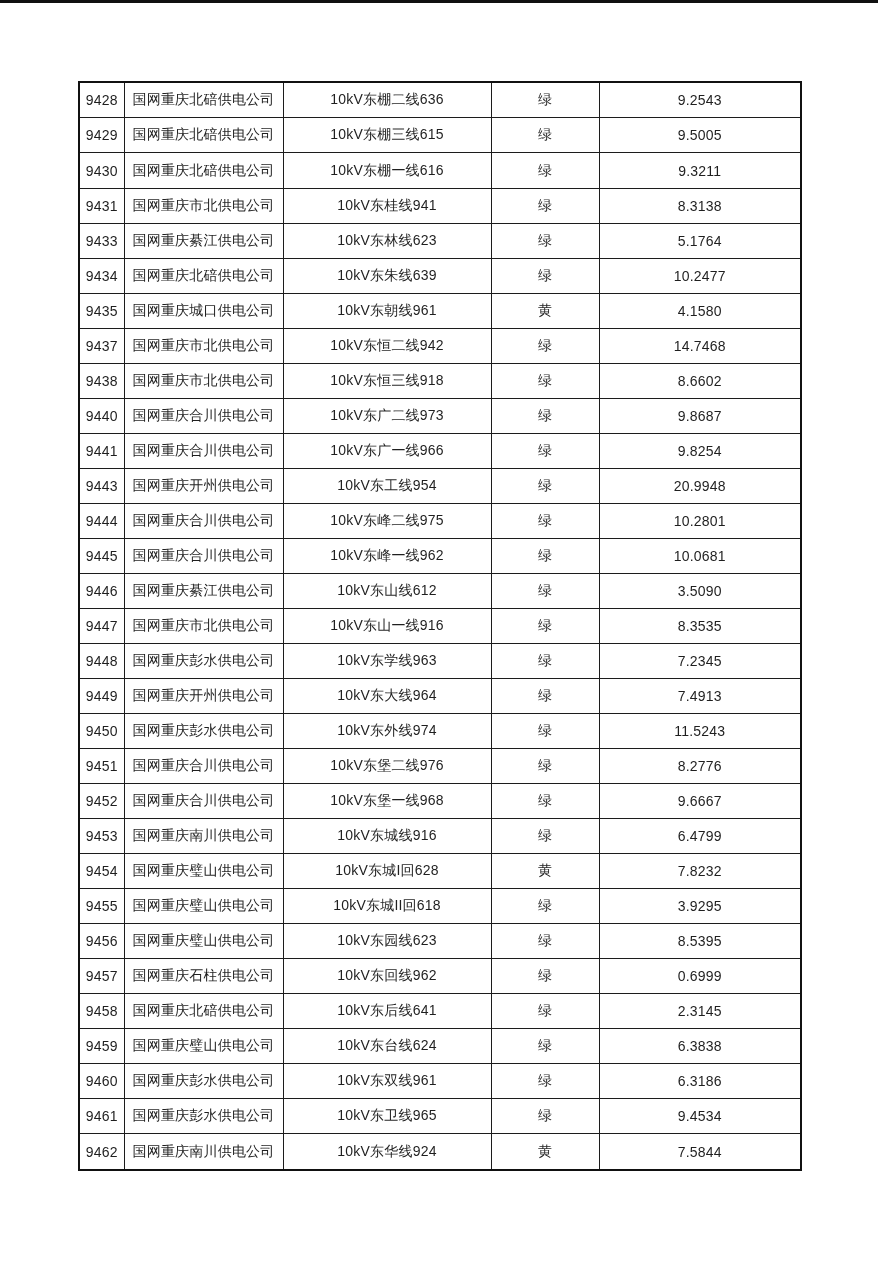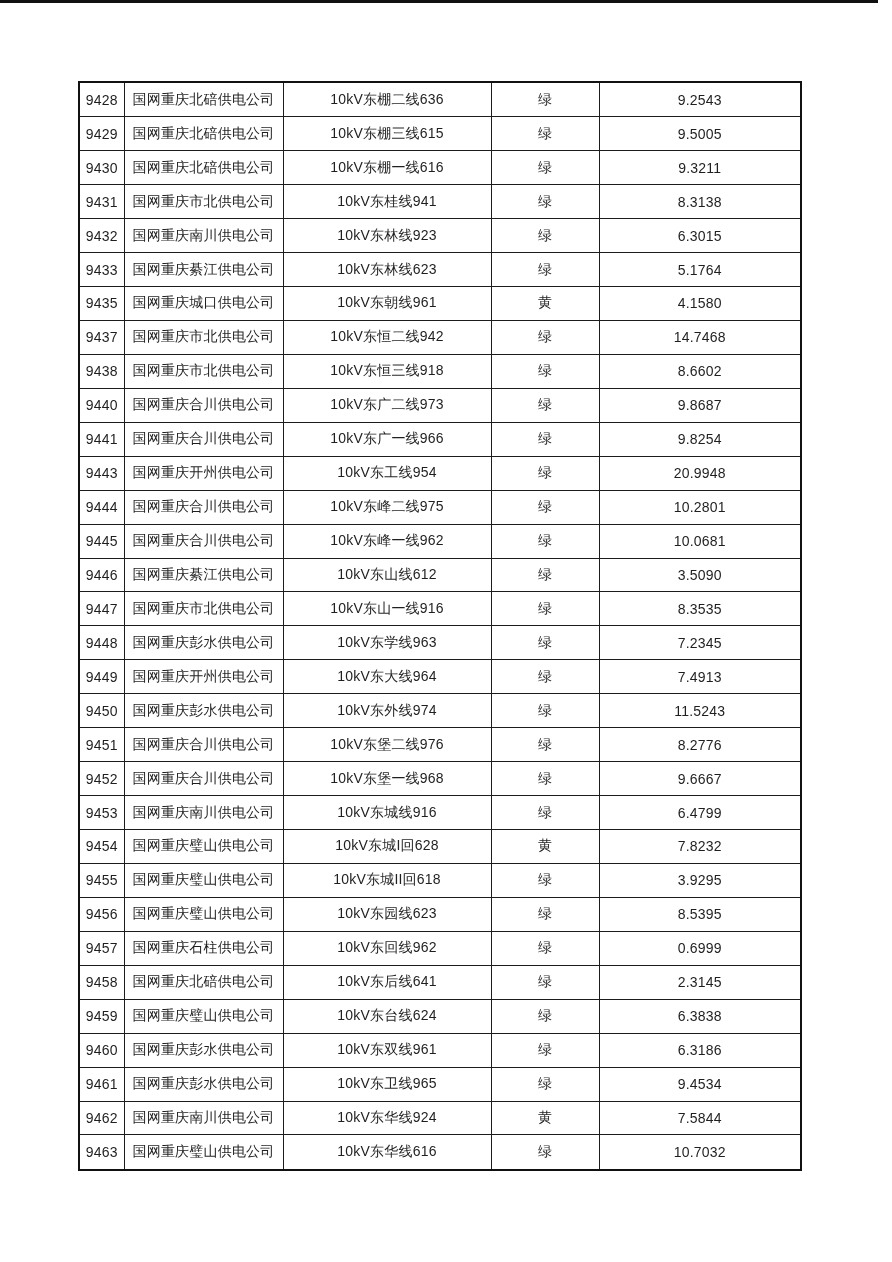--- a/index.html
+++ b/index.html
@@ -86,32 +86,32 @@
           <td>9.3211</td>
         </tr>
         <tr>
           <td>9431</td>
           <td>国网重庆市北供电公司</td>
           <td>10kV东桂线941</td>
           <td>绿</td>
           <td>8.3138</td>
         </tr>
         <tr>
-          <td>9432</td>
-          <td>国网重庆南川供电公司</td>
-          <td>10kV东林线923</td>
-          <td>绿</td>
-          <td>6.3015</td>
-        </tr>
-        <tr>
           <td>9433</td>
           <td>国网重庆綦江供电公司</td>
           <td>10kV东林线623</td>
           <td>绿</td>
           <td>5.1764</td>
+        </tr>
+        <tr>
+          <td>9434</td>
+          <td>国网重庆北碚供电公司</td>
+          <td>10kV东朱线639</td>
+          <td>绿</td>
+          <td>10.2477</td>
         </tr>
         <tr>
           <td>9435</td>
           <td>国网重庆城口供电公司</td>
           <td>10kV东朝线961</td>
           <td>黄</td>
           <td>4.1580</td>
         </tr>
         <tr>
           <td>9437</td>
@@ -274,22 +274,15 @@
           <td>绿</td>
           <td>9.4534</td>
         </tr>
         <tr>
           <td>9462</td>
           <td>国网重庆南川供电公司</td>
           <td>10kV东华线924</td>
           <td>黄</td>
           <td>7.5844</td>
         </tr>
-        <tr>
-          <td>9463</td>
-          <td>国网重庆璧山供电公司</td>
-          <td>10kV东华线616</td>
-          <td>绿</td>
-          <td>10.7032</td>
-        </tr>
       </tbody>
   </table>
 </div>
 
 </body></html>

